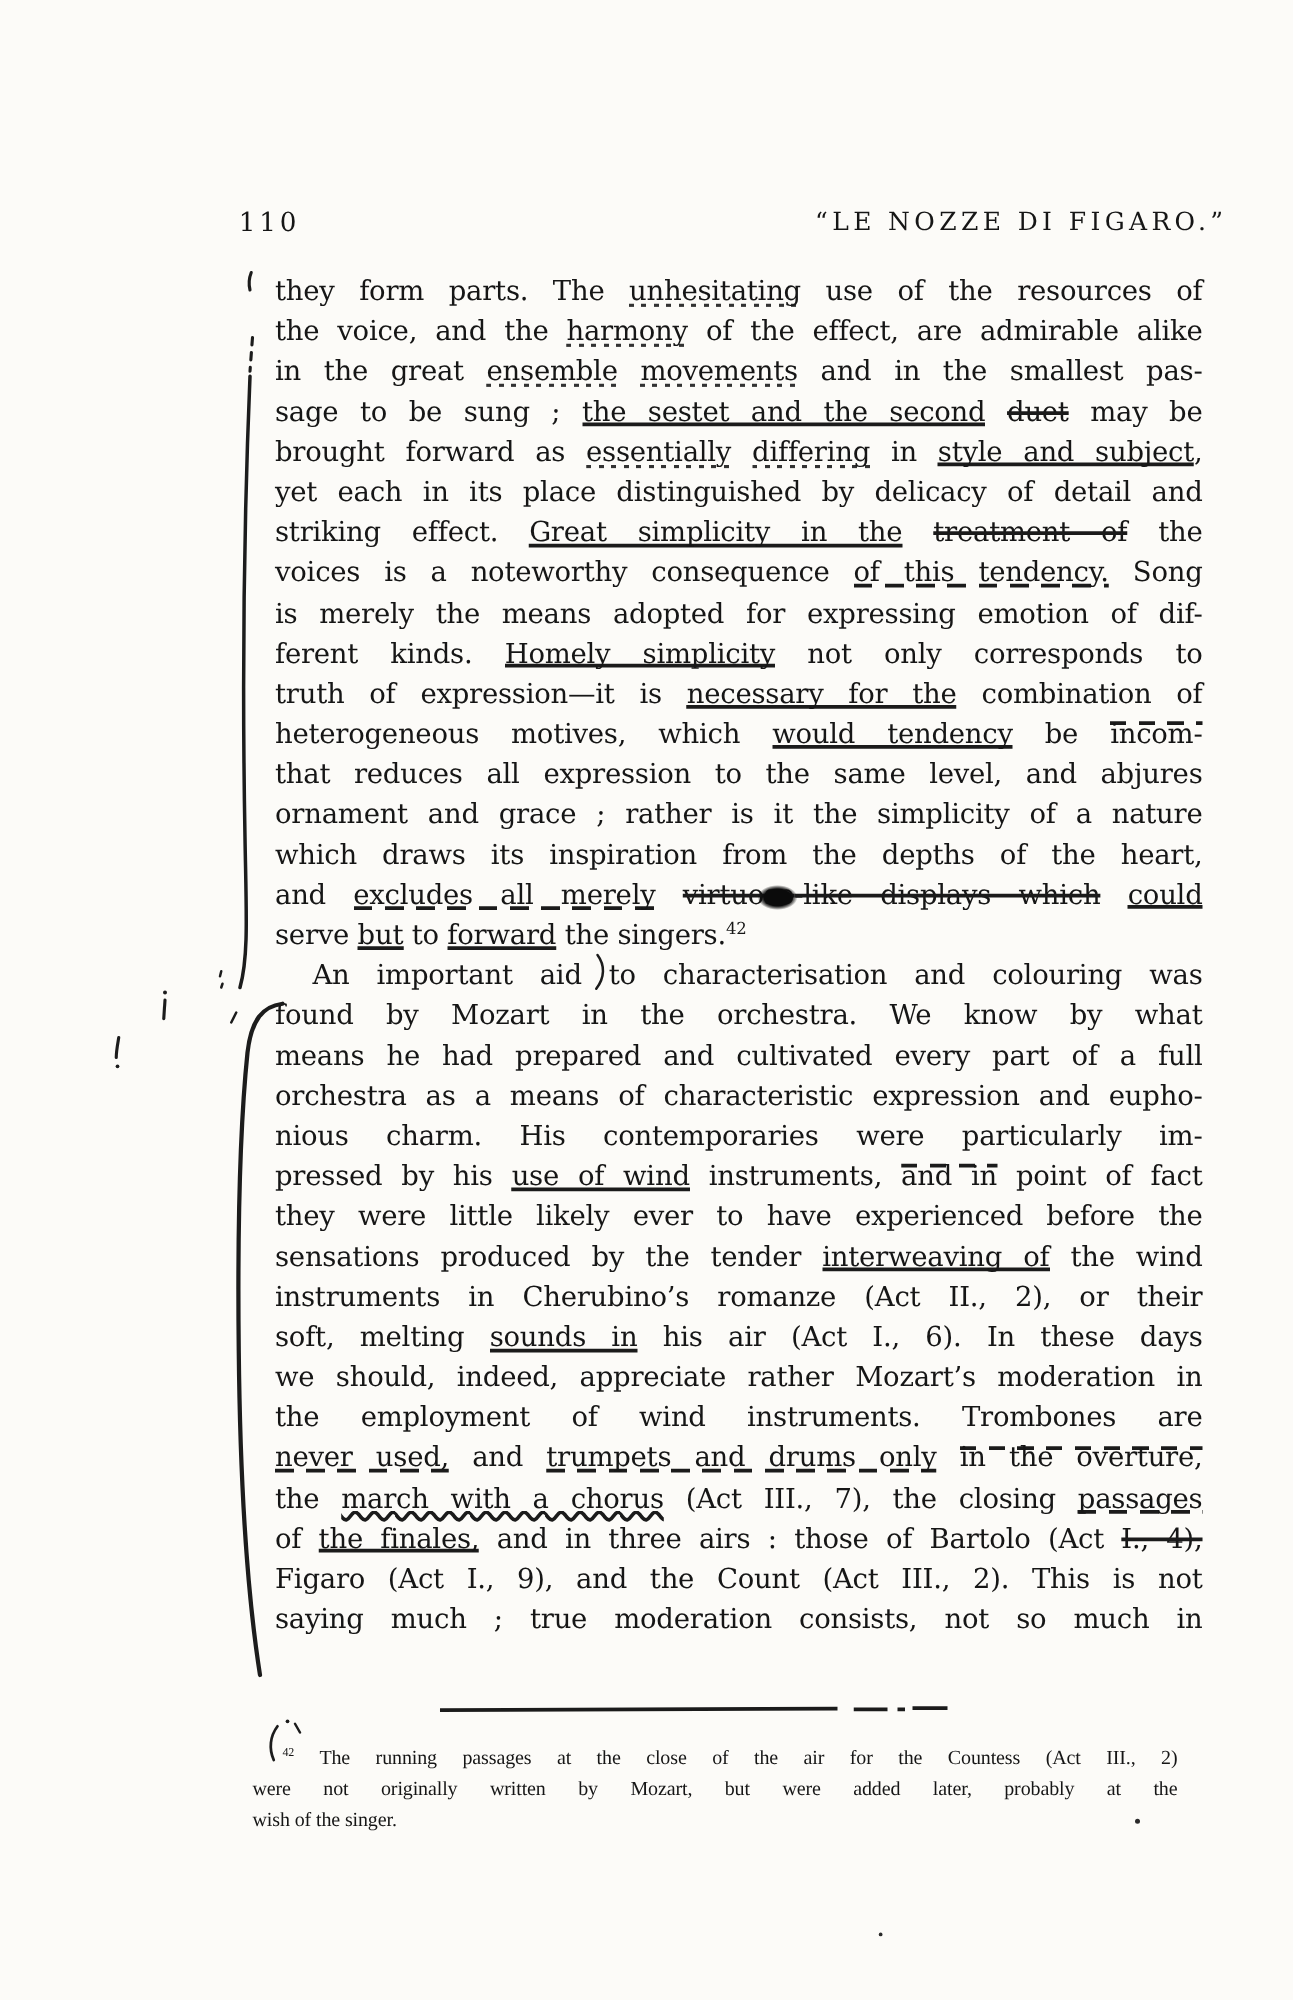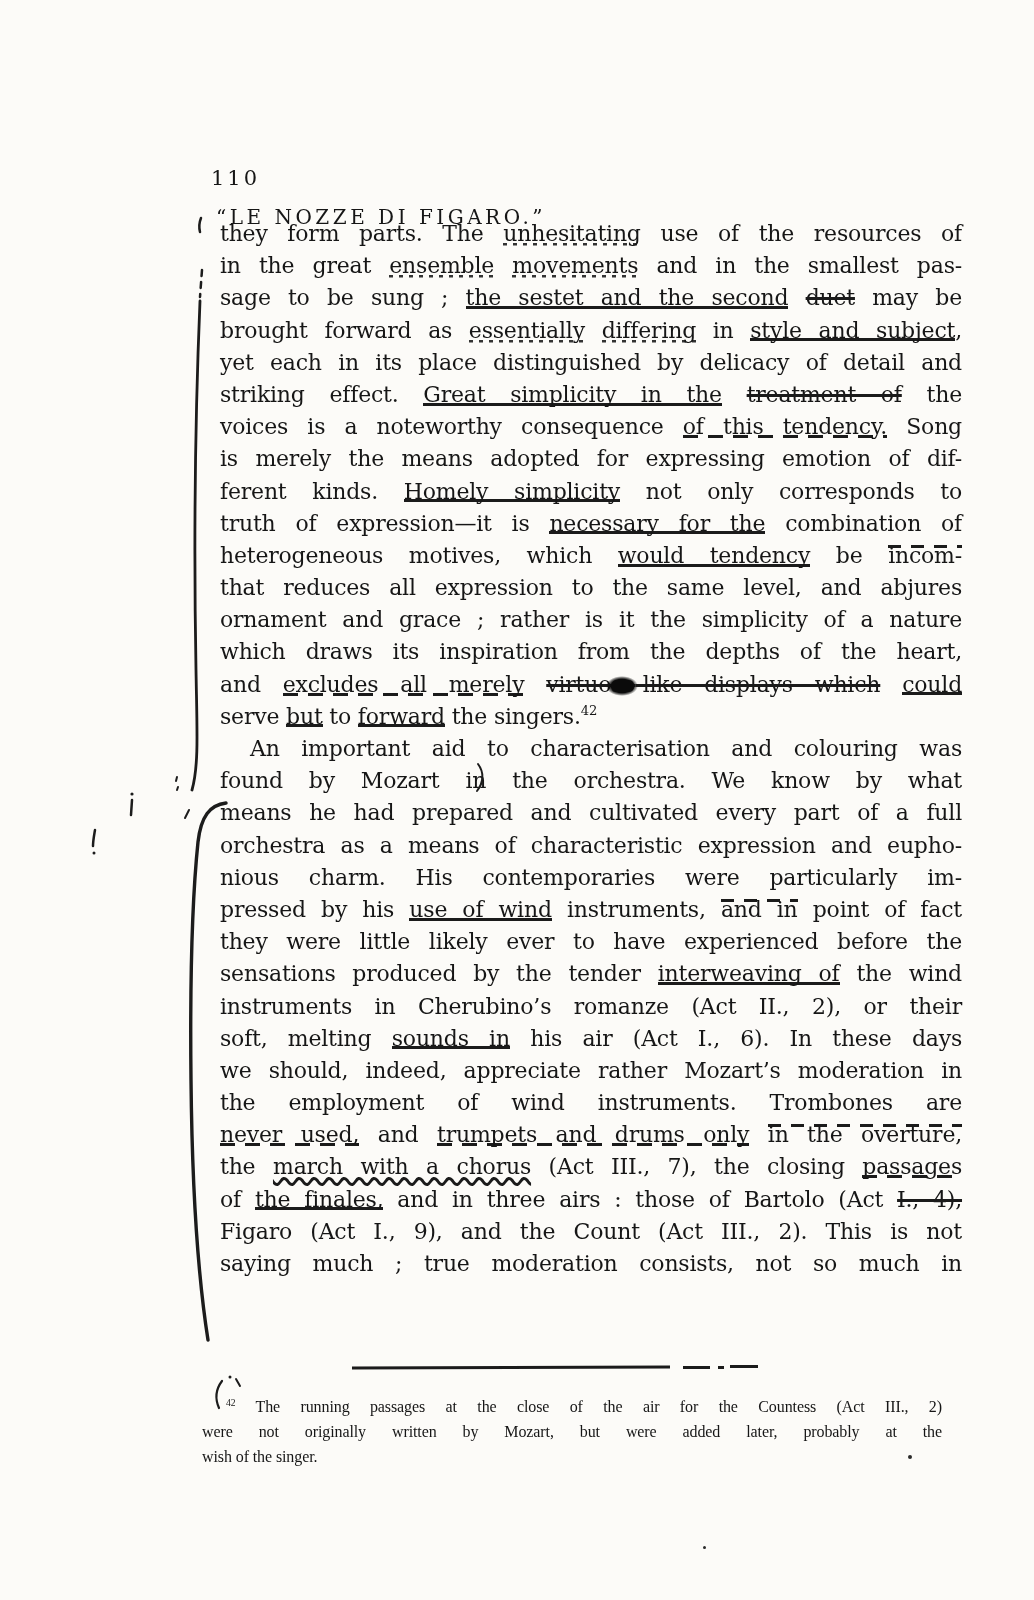--- a/index.html
+++ b/index.html
@@ -1,23 +1,23 @@
 <!DOCTYPE html>
 <html><head>
 <meta charset="utf-8">
 <style>
   html,body { margin:0; padding:0; background:#888; }
   .page {
     position:relative; width:1034px; height:1600px;
     background:#fcfbf8; color:#161616; overflow:hidden;
     font-family:"DejaVu Serif", "Liberation Serif", serif;
   }
-  .header { position:absolute; top:163px; left:216px; width:742px; height:32px; }
+  .header { position:absolute; top:163px; left:196px; width:742px; height:32px;padding-left:44px; }
   .page-num { position:absolute; left:-5px; top:3px; font-size:21px; letter-spacing:3px; }
-  .running-title { text-align:left; font-size:20px; letter-spacing:3.5px; padding-top:2px; white-space:nowrap;margin-top:40px; }
+  .running-title { text-align:right; font-size:20px; letter-spacing:3.5px; padding-top:2px; white-space:nowrap; }
 
   .body-block {
     position:absolute; top:218px; left:199px; width:742px;
     font-size:22px; line-height:32.2px; letter-spacing:-0.2px;margin-left:21px;
   }
   .line { text-align:justify; text-align-last:justify; height:32.2px; }
   .line.last { text-align-last:left; }
   .para { margin:0; }
   .para.indent .line:first-child { text-indent:30px; }
 
@@ -57,20 +57,21 @@
 <div class="page">
 
   <div class="header">
     <div class="page-num">110</div>
     <div class="running-title">“LE NOZZE DI FIGARO.”</div>
   </div>
 
   <div class="body-block" id="body-block">
       <div class="para">
         <div class="line"><span class="seg">they form parts.  The </span><span class="seg dotu">unhesitating</span><span class="seg"> use of the resources of</span></div>
+        <div class="line"><span class="seg">the voice, and the </span><span class="seg dotu">harmony</span><span class="seg"> of the effect, are admirable alike</span></div>
         <div class="line"><span class="seg">in the great </span><span class="seg dotu">ensemble</span><span class="seg"> </span><span class="seg dotu">movements</span><span class="seg"> and in the smallest pas-</span></div>
         <div class="line"><span class="seg">sage to be sung ; </span><span class="seg u">the sestet and the second</span><span class="seg"> </span><span class="seg s">duet</span><span class="seg"> may be</span></div>
         <div class="line"><span class="seg">brought forward as </span><span class="seg dotu">essentially</span><span class="seg"> </span><span class="seg dotu">differing</span><span class="seg"> in </span><span class="seg u">style and subject</span><span class="seg">,</span></div>
         <div class="line"><span class="seg">yet each in its place distinguished by delicacy of detail and</span></div>
         <div class="line"><span class="seg">striking effect.  </span><span class="seg u">Great simplicity in the</span><span class="seg"> </span><span class="seg s">treatment of</span><span class="seg"> the</span></div>
         <div class="line"><span class="seg">voices is a noteworthy consequence </span><span class="seg du">of this tendency.</span><span class="seg">  Song</span></div>
         <div class="line"><span class="seg">is merely the means adopted for expressing emotion of dif-</span></div>
         <div class="line"><span class="seg">ferent kinds.  </span><span class="seg u">Homely simplicity</span><span class="seg"> not only corresponds to</span></div>
         <div class="line"><span class="seg">truth of expression—it is </span><span class="seg u">necessary for the</span><span class="seg"> combination of</span></div>
         <div class="line"><span class="seg">heterogeneous motives, which </span><span class="seg u">would tendency</span><span class="seg"> be </span><span class="seg o">incom-</span></div>

